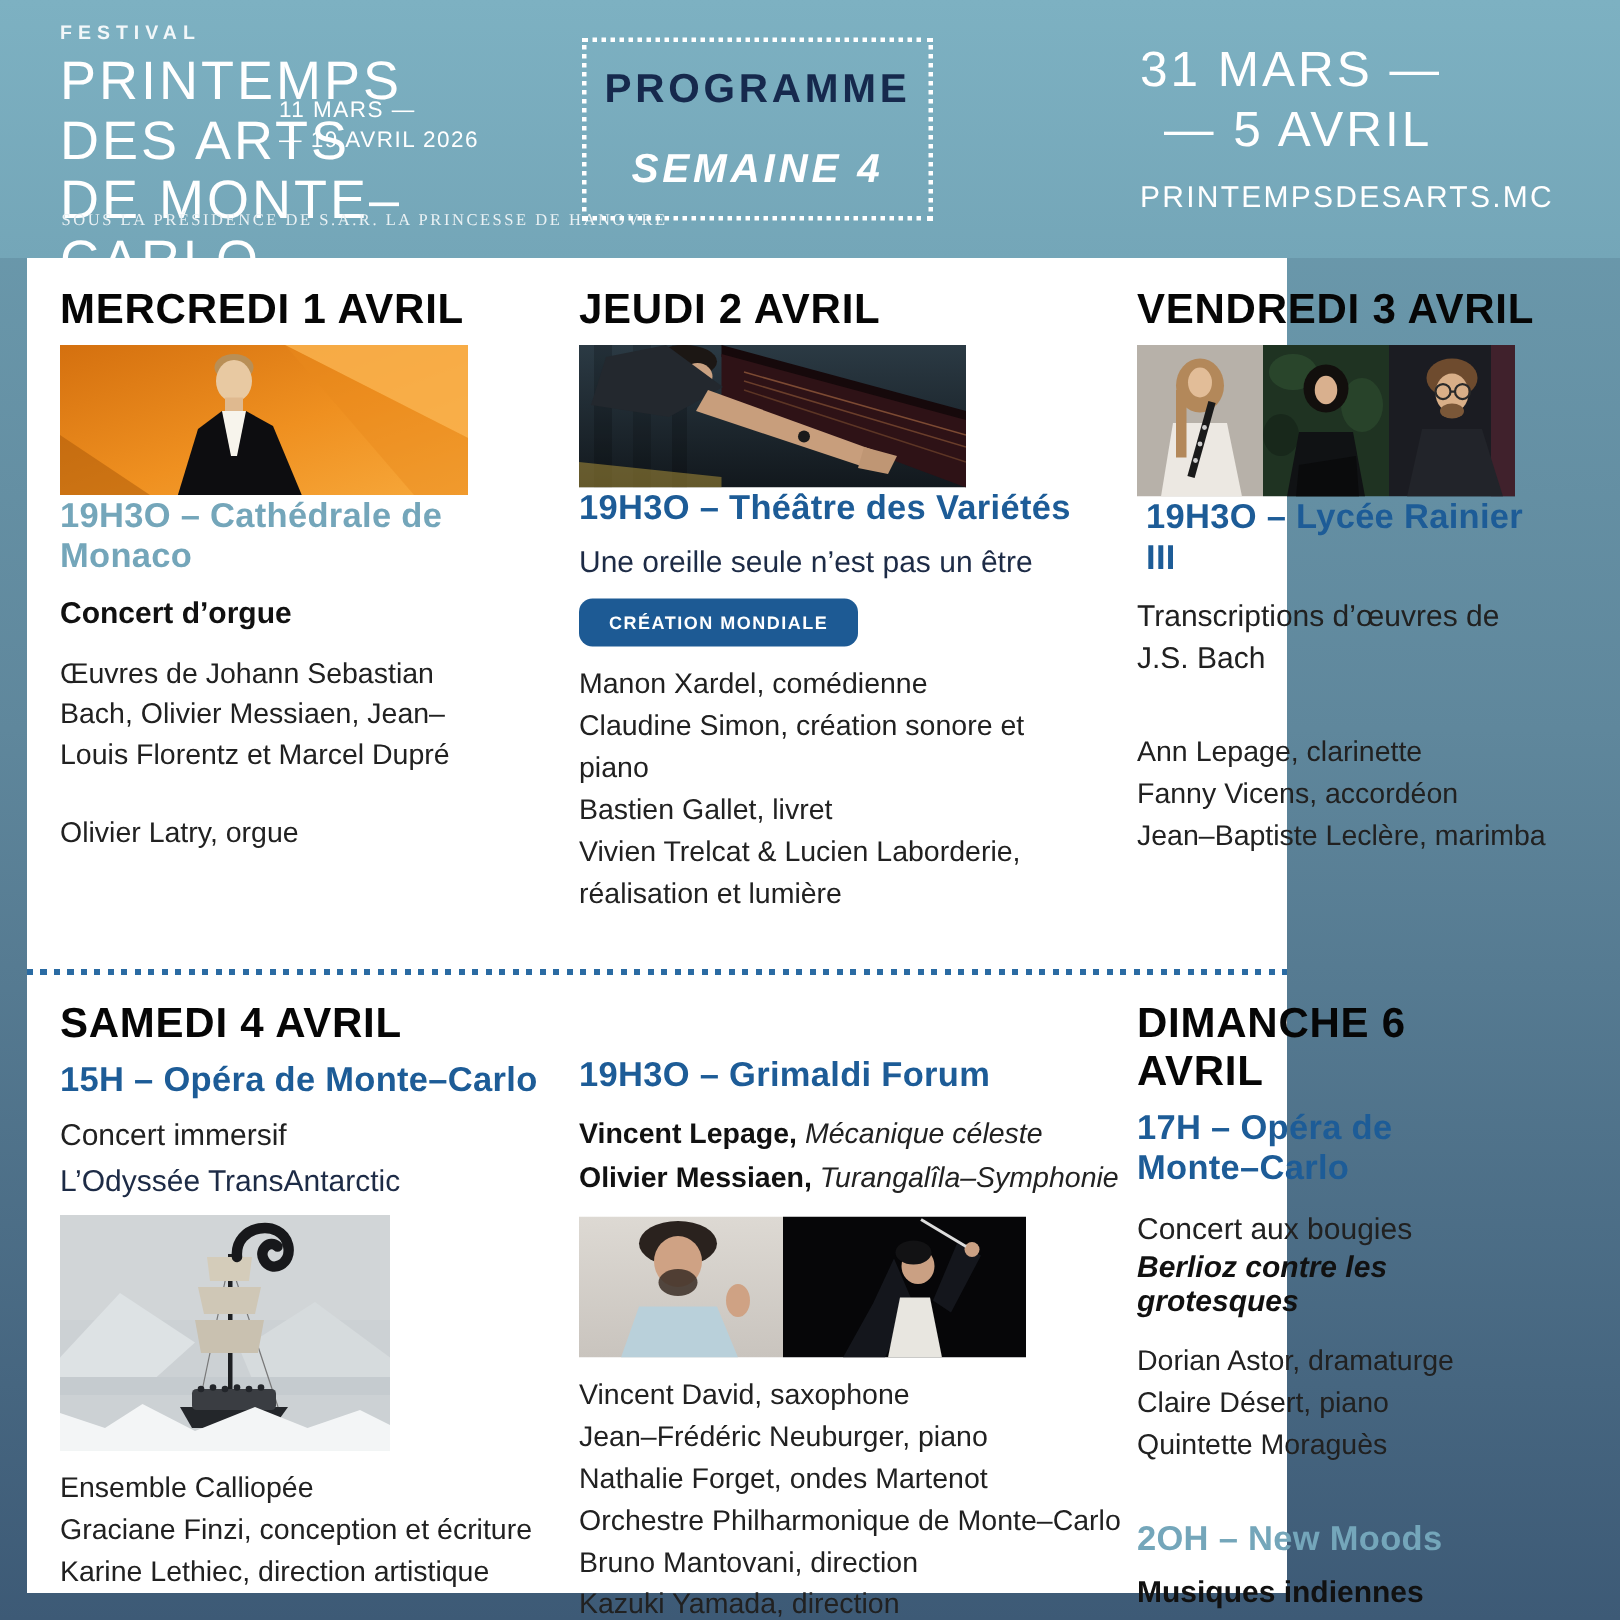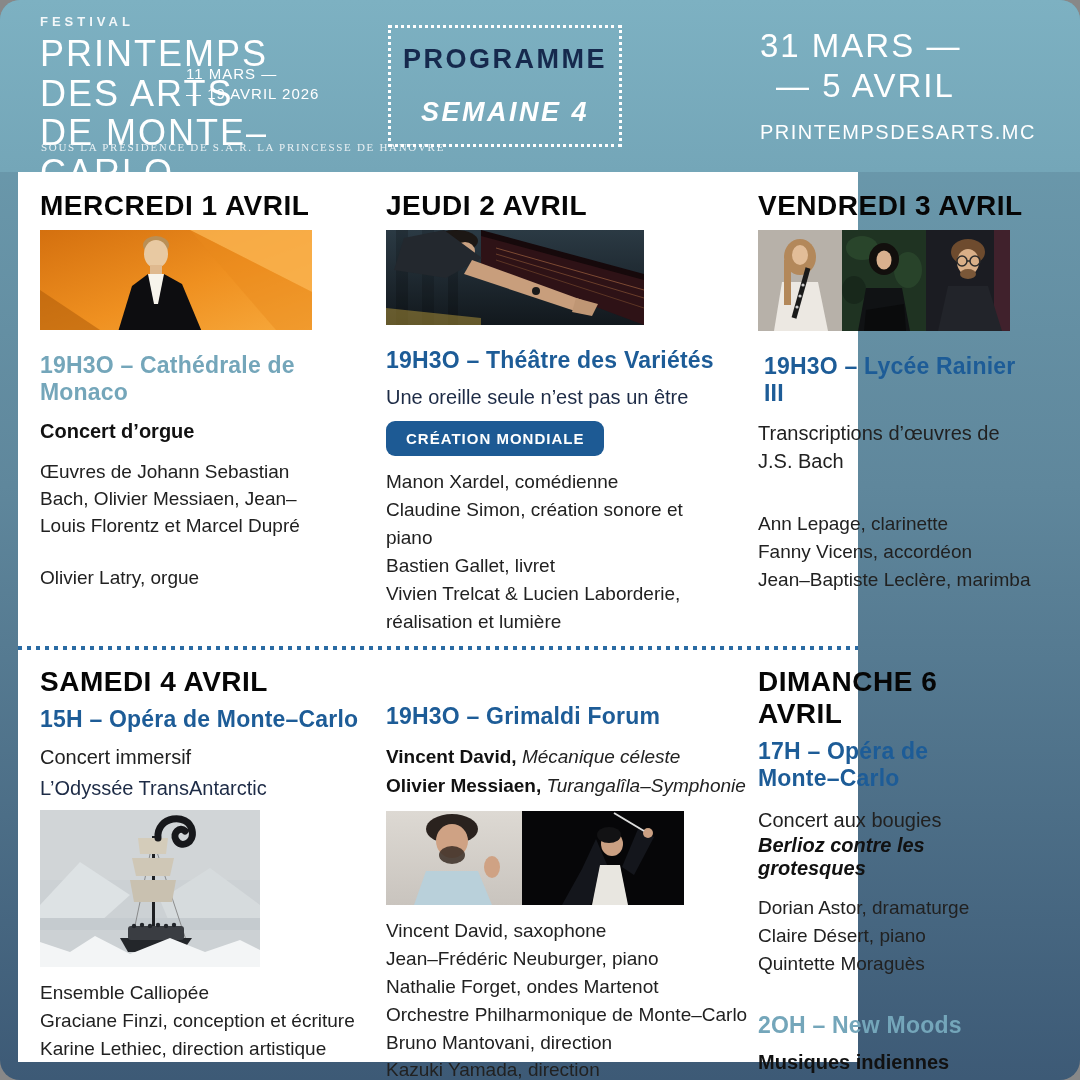--- a/index.html
+++ b/index.html
@@ -1,20 +1,19 @@
 <!DOCTYPE html>
 <html><head>
 <meta charset="utf-8">
 <style>
   html,body{margin:0;padding:0;background:#888;}
   .poster{
     position:relative;width:1080px;height:1080px;overflow:hidden;
     background:linear-gradient(180deg,#6fa0b2 0%,#5f879c 45%,#3d5a76 100%);
     font-family:"Liberation Sans","DejaVu Sans",sans-serif;
-    border-radius:20px;
     -webkit-font-smoothing:antialiased;
   }
   
   .header-band{position:absolute;left:0;top:0;width:1080px;height:172px;
     background:linear-gradient(180deg,#7db1c2 0%,#74a6b8 100%);color:#fff;}
   .logo{position:absolute;left:40px;top:14px;}
   .festival-label{font-size:13px;letter-spacing:4px;font-weight:600;margin-bottom:5px;color:#f2f7f9;}
   .logo-line{font-size:36px;line-height:1.1;letter-spacing:2px;font-weight:400;}
   .logo-dates{position:absolute;left:186px;top:64px;font-size:15px;line-height:1.3;letter-spacing:1px;white-space:nowrap;}
   .presidence{position:absolute;left:41px;top:141px;font-family:"Liberation Serif","DejaVu Serif",serif;
@@ -39,29 +38,29 @@
   .day-header{font-size:28px;font-weight:800;letter-spacing:.5px;color:#060606;margin:2px 0 8px 0;}
   .time-venue{font-size:23px;font-weight:700;letter-spacing:.2px;}
   .tv-blue{color:#1d5c97;}
   .tv-teal{color:#74a6ba;}
   .ev-title{font-size:20px;font-weight:700;color:#111;}
   .ev-italic{font-size:20px;color:#1d2b46;font-weight:500;}
   .ev-italic-bold{font-size:20px;font-style:italic;font-weight:700;color:#111;}
   .body-text{font-size:19px;line-height:1.42;color:#212121;}
   .al{font-size:19px;line-height:1.47;color:#212121;}
   .nowrap .al{white-space:nowrap;}
-  .badge{display:inline-block;background:#1d5a94;color:#fff;font-size:15px;font-weight:600;
+  .badge{display:inline-block;background:#1d5a94;color:#fff;font-size:12px;font-weight:600;
     letter-spacing:1px;padding:9px 20px;border-radius:9px;}
   .work-line{font-size:19px;line-height:1.55;white-space:nowrap;}
   .work-line .b{font-weight:700;color:#111;}
   .work-line .i{font-style:italic;color:#222;}
   .photo{display:block;margin-top:8px;}
   .mt6{margin-top:6px;}.mt10{margin-top:10px;}
   .mt12{margin-top:12px;}.mt14{margin-top:14px;}.mt16{margin-top:16px;}
-  .mt22{margin-top:22px;}.mt24{margin-top:24px;}.mt34{margin-top:34px;}
+  .mt22{}.mt24{margin-top:24px;}.mt34{margin-top:34px;}
   .pt38{padding-top:39px;}
   .w270{max-width:272px;}
 </style>
 </head>
 <body>
 
 <div class="poster">
 
   <div class="header-band">
     <div class="logo">
@@ -236,21 +235,21 @@
           <div class="al">Ensemble Calliopée</div>
           <div class="al">Graciane Finzi, conception et écriture</div>
           <div class="al">Karine Lethiec, direction artistique</div>
         </div>
       </div>
 
       <div class="pt38">
         <div class="time-venue tv-blue">19H3O – Grimaldi Forum</div>
         <div class="mt12">
           <div class="work-line">
-            <span class="b">Vincent David,</span>
+            <span class="b">Vincent Lepage,</span>
             <span class="i">Mécanique céleste</span>
           </div>
           <div class="work-line">
             <span class="b">Olivier Messiaen,</span>
             <span class="i">Turangalîla–Symphonie</span>
           </div>
         </div>
         <svg class="photo mt10" width="298" height="94" viewBox="0 0 298 94">
           <defs>
             <linearGradient id="g-dp" x1="0" y1="0" x2="0" y2="1">

